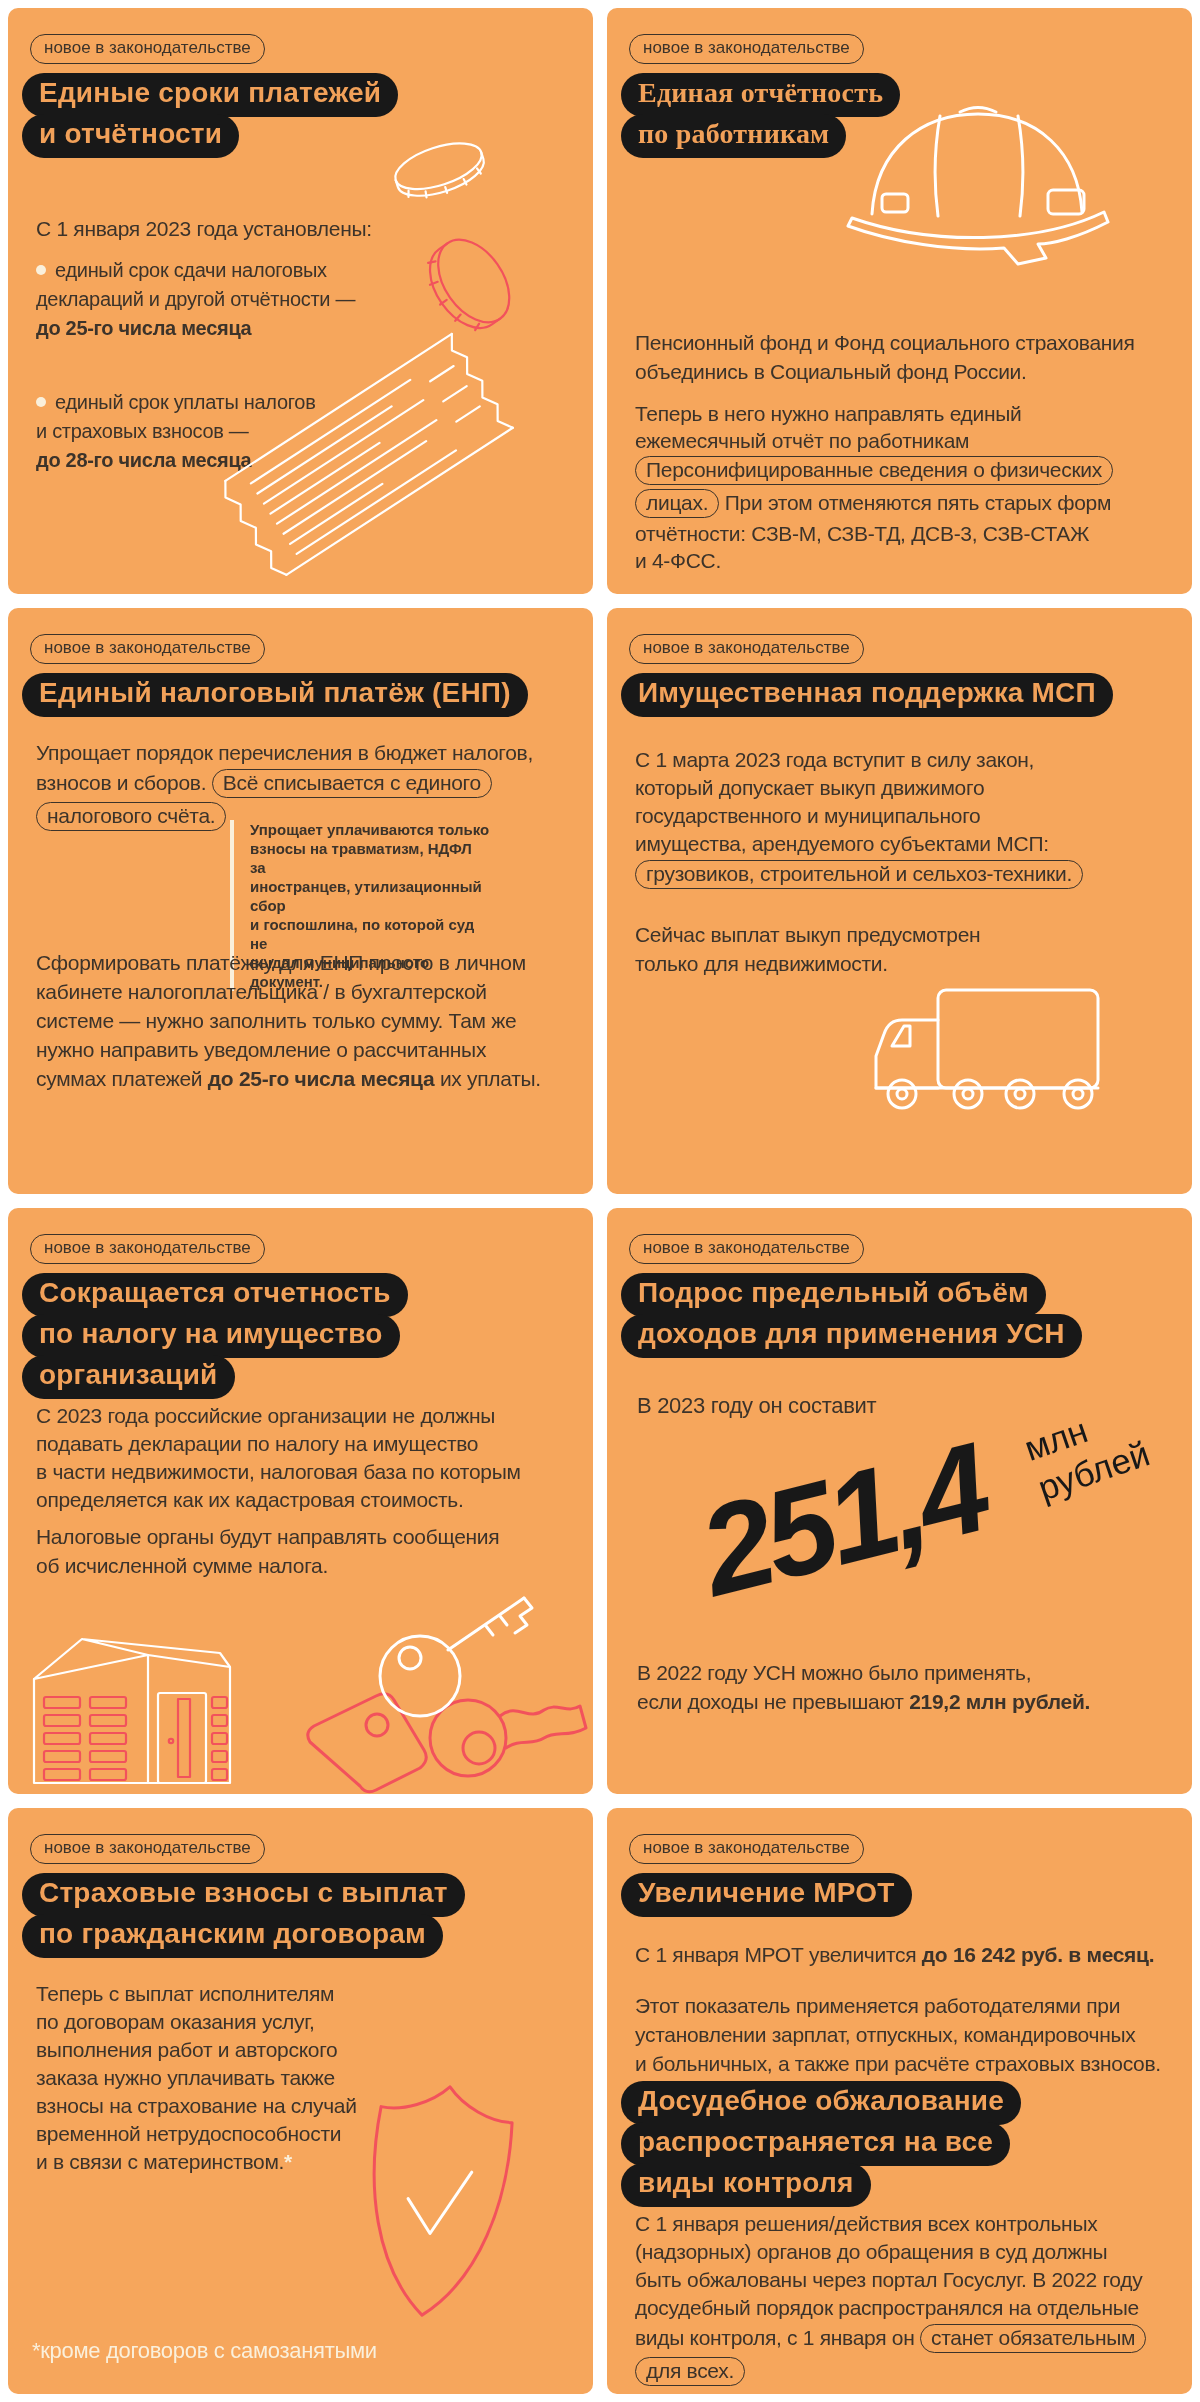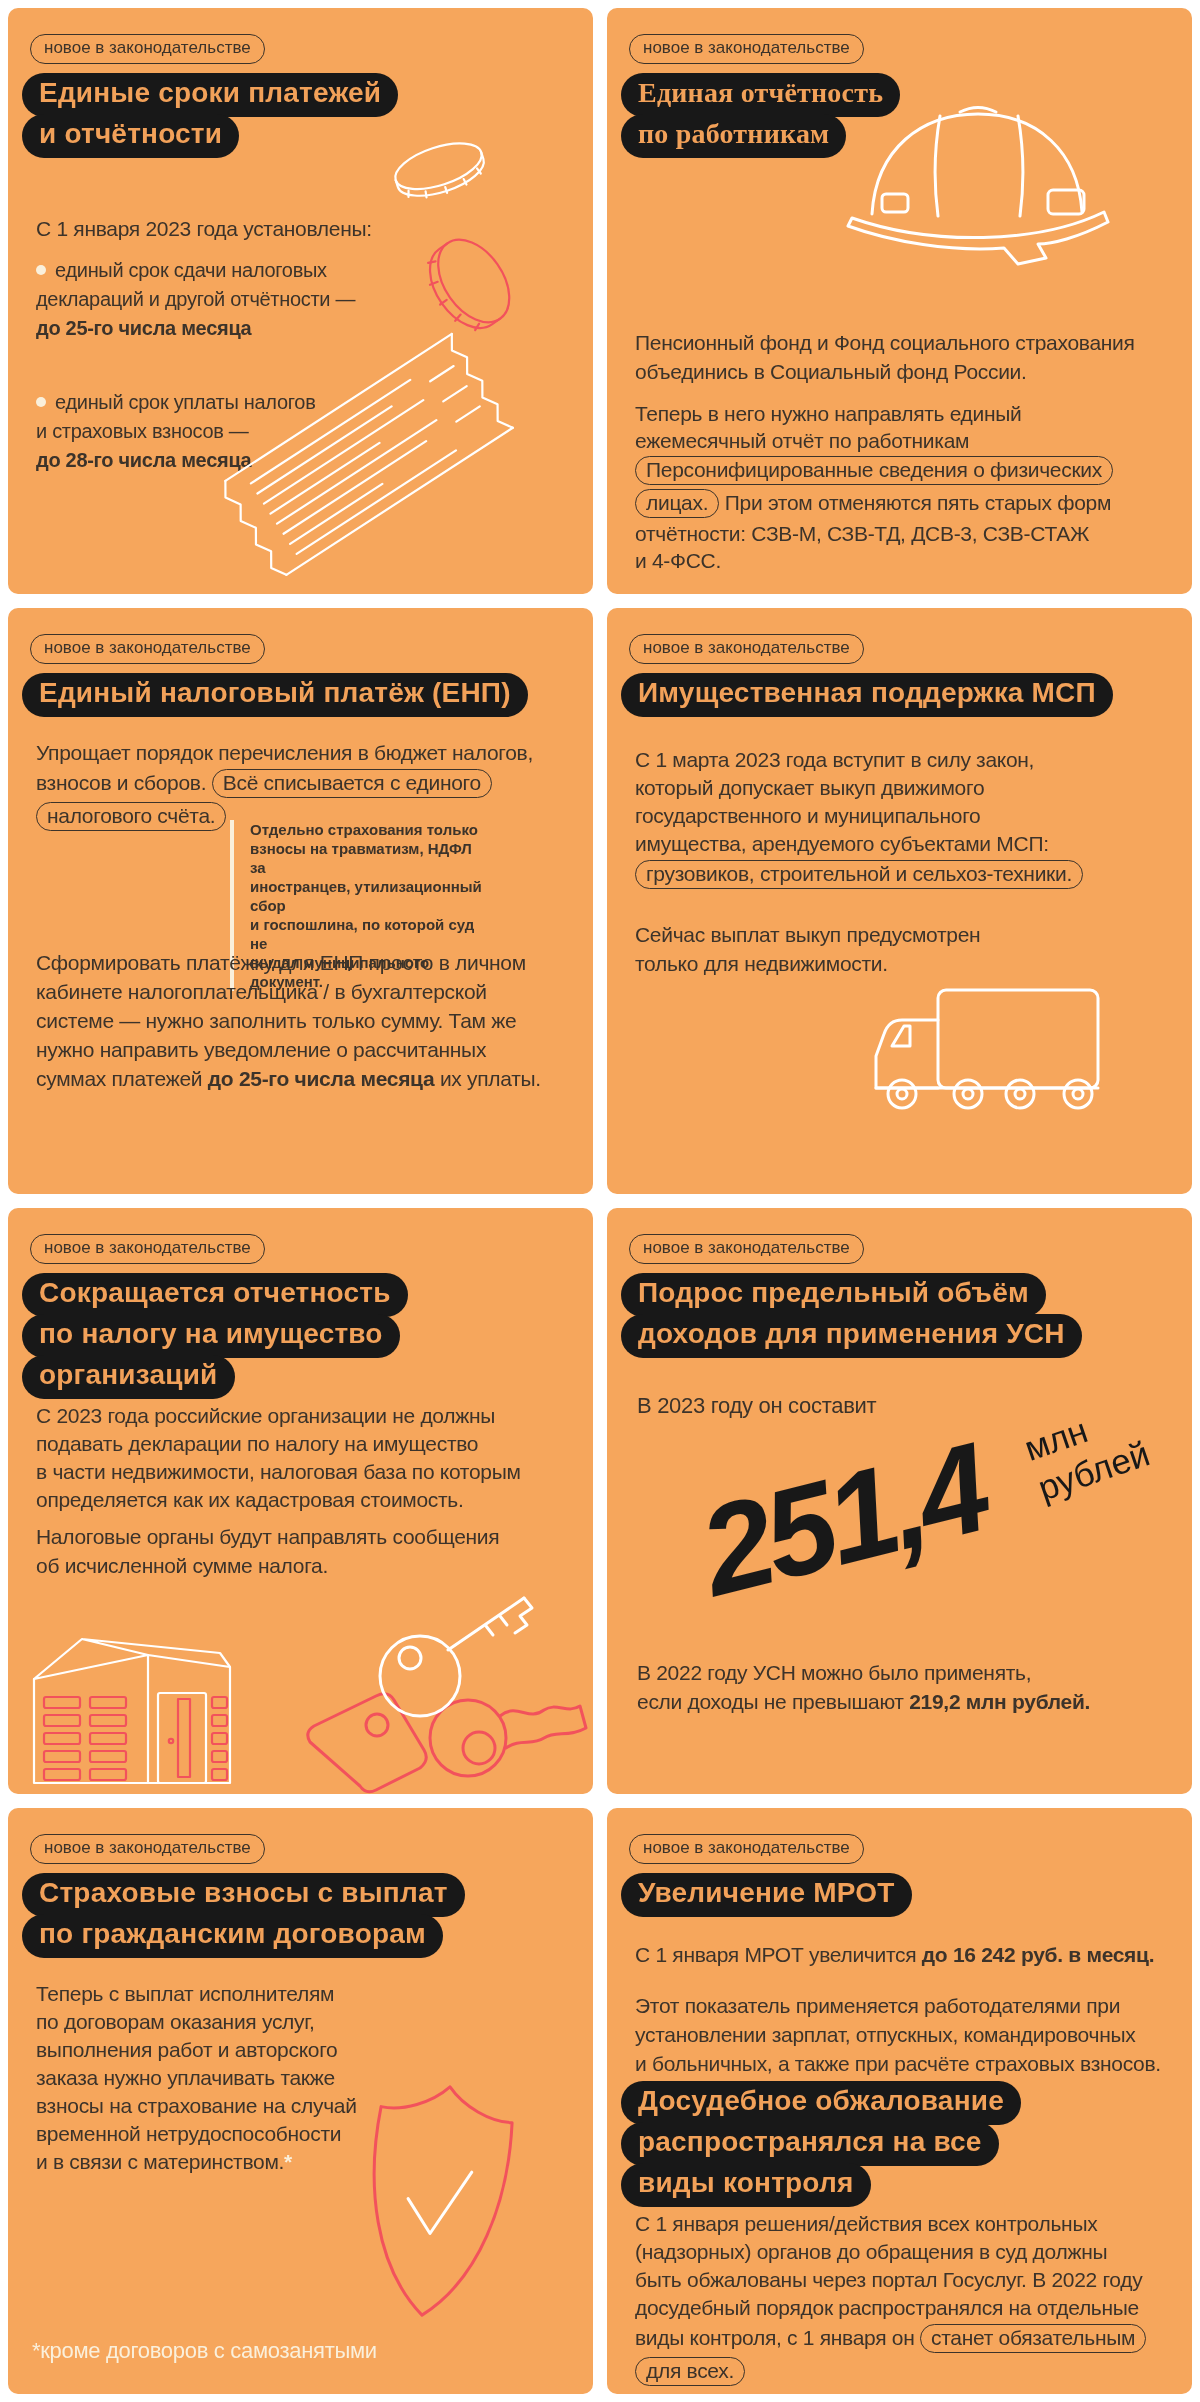--- a/index.html
+++ b/index.html
@@ -140,21 +140,21 @@
     <div class="text" style="left:28px;top:320px;"><span>Пенсионный фонд и Фонд социального страхования</span><br><span>объединись в Социальный фонд России.</span></div>
     <div class="text" style="left:28px;top:392px;line-height:27px;"><span>Теперь в него нужно направлять единый</span><br><span>ежемесячный отчёт по работникам</span><br><span class="seg-pill">Персонифицированные сведения о физических</span><br><span class="seg-pill">лицах.</span><span> При этом отменяются пять старых форм</span><br><span>отчётности: СЗВ-М, СЗВ-ТД, ДСВ-3, СЗВ-СТАЖ</span><br><span>и 4-ФСС.</span></div>
   </section>
 
   <section class="card">
     <div class="badge">новое в законодательстве</div>
     <div class="title" style="top:68px;">
         <div class="line">Единый налоговый платёж (ЕНП)</div>
       </div>
     <div class="text" style="left:28px;top:130px;"><span>Упрощает порядок перечисления в бюджет налогов,</span><br><span>взносов и сборов. </span><span class="seg-pill">Всё списывается с единого</span><br><span class="seg-pill">налогового счёта.</span></div>
-    <div class="callout" style="left:222px;top:212px;"><span>Отдельно страхования только</span><br><span>взносы на травматизм, НДФЛ за</span><br><span>иностранцев, утилизационный сбор</span><br><span>и госпошлина, по которой суд не</span><br><span>выдал муниципального документ.</span></div>
+    <div class="callout" style="left:222px;top:212px;"><span>Упрощает уплачиваются только</span><br><span>взносы на травматизм, НДФЛ за</span><br><span>иностранцев, утилизационный сбор</span><br><span>и госпошлина, по которой суд не</span><br><span>выдал муниципального документ.</span></div>
     <div class="text" style="left:28px;top:340px;"><span>Сформировать платёжку для ЕНП просто в личном</span><br><span>кабинете налогоплательщика / в бухгалтерской</span><br><span>системе — нужно заполнить только сумму. Там же</span><br><span>нужно направить уведомление о рассчитанных</span><br><span>суммах платежей </span><span class="seg-bold">до 25-го числа месяца</span><span> их уплаты.</span></div>
   </section>
 
   <section class="card">
     <div class="badge">новое в законодательстве</div>
     <div class="title" style="top:68px;">
         <div class="line">Имущественная поддержка МСП</div>
       </div>
     <div class="text" style="left:28px;top:138px;line-height:28px;"><span>С 1 марта 2023 года вступит в силу закон,</span><br><span>который допускает выкуп движимого</span><br><span>государственного и муниципального</span><br><span>имущества, арендуемого субъектами МСП:</span><br><span class="seg-pill">грузовиков, строительной и сельхоз-техники.</span></div>
     <div class="text" style="left:28px;top:312px;"><span>Сейчас выплат выкуп предусмотрен</span><br><span>только для недвижимости.</span></div>
@@ -265,19 +265,19 @@
 
   <section class="card">
     <div class="badge">новое в законодательстве</div>
     <div class="title" style="top:68px;">
         <div class="line">Увеличение МРОТ</div>
       </div>
     <div class="text" style="left:28px;top:132px;"><span>С 1 января МРОТ увеличится </span><span class="seg-bold">до 16 242 руб. в месяц.</span></div>
     <div class="text" style="left:28px;top:183px;"><span>Этот показатель применяется работодателями при</span><br><span>установлении зарплат, отпускных, командировочных</span><br><span>и больничных, а также при расчёте страховых взносов.</span></div>
     <div class="title" style="top:276px;">
         <div class="line">Досудебное обжалование</div>
-        <div class="line">распространялся на все</div>
+        <div class="line">распространяется на все</div>
         <div class="line">виды контроля</div>
       </div>
     <div class="text" style="left:28px;top:402px;line-height:28px;"><span>С 1 января решения/действия всех контрольных</span><br><span>(надзорных) органов до обращения в суд должны</span><br><span>быть обжалованы через портал Госуслуг. В 2022 году</span><br><span>досудебный порядок распространялся на отдельные</span><br><span>виды контроля, с 1 января он </span><span class="seg-pill">станет обязательным</span><br><span class="seg-pill">для всех.</span></div>
   </section>
 
 </div>
 
 </body></html>

